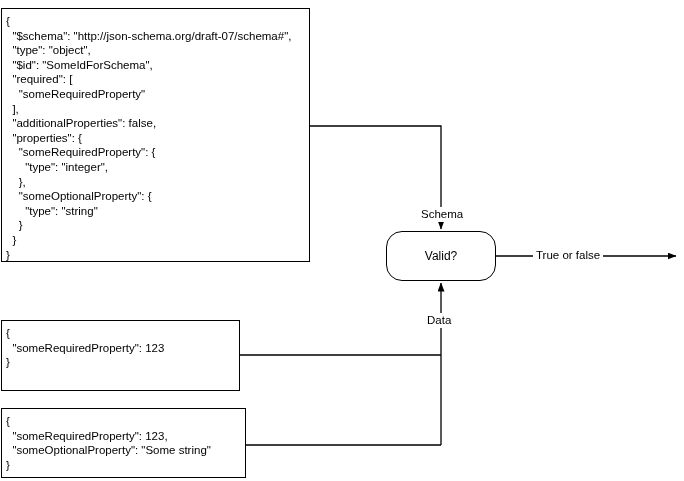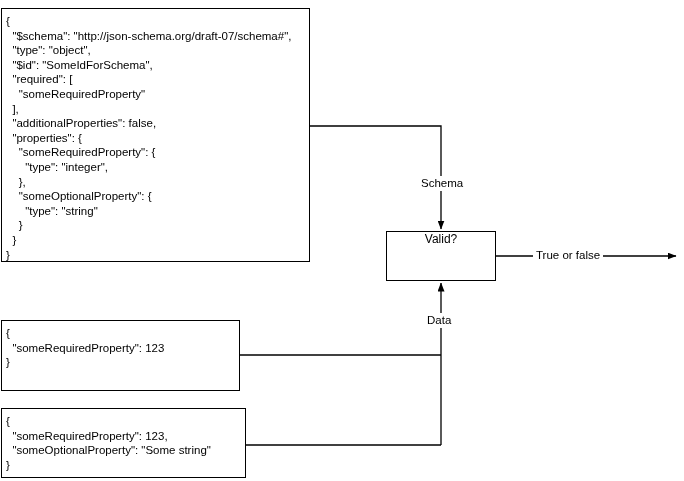--- a/index.html
+++ b/index.html
@@ -36,21 +36,21 @@
     white-space: pre;
     color: #000000;
   }
 
   #schema-box  { left: 1px;  top: 8px;   width: 309px; height: 254px; }
   #data-box-1  { left: 1px;  top: 320px; width: 239px; height: 71px;  }
   #data-box-2  { left: 1px;  top: 408px; width: 245px; height: 70px;  }
 
   #valid-box {
     left: 386px; top: 231px; width: 110px; height: 50px;
-    display: flex; align-items: flex-start; justify-content: center;
+    display: flex; align-items: center; justify-content: center; border-radius: 16px;
   }
   #valid-box .valid-label {
     font-size: 12px;
     line-height: 14px;
     color: #000000;
   }
 
   
   #wires {
     position: absolute;
@@ -62,21 +62,21 @@
   
   .edge-label {
     position: absolute;
     font-size: 11.5px;
     line-height: 13px;
     color: #000000;
     background: #ffffff;
     padding: 1px 3px;
     white-space: nowrap;
   }
-  #label-schema { left: 418px; top: 176px; }
+  #label-schema { left: 418px; top: 207px; }
   #label-data   { left: 424px; top: 313px; text-align: right; }
   #label-result { left: 533px; top: 248px; }
 </style>
 </head>
 <body>
 
 <div id="canvas">
 
   <svg id="wires" viewBox="0 0 684 481" width="684" height="481">
     <defs>

